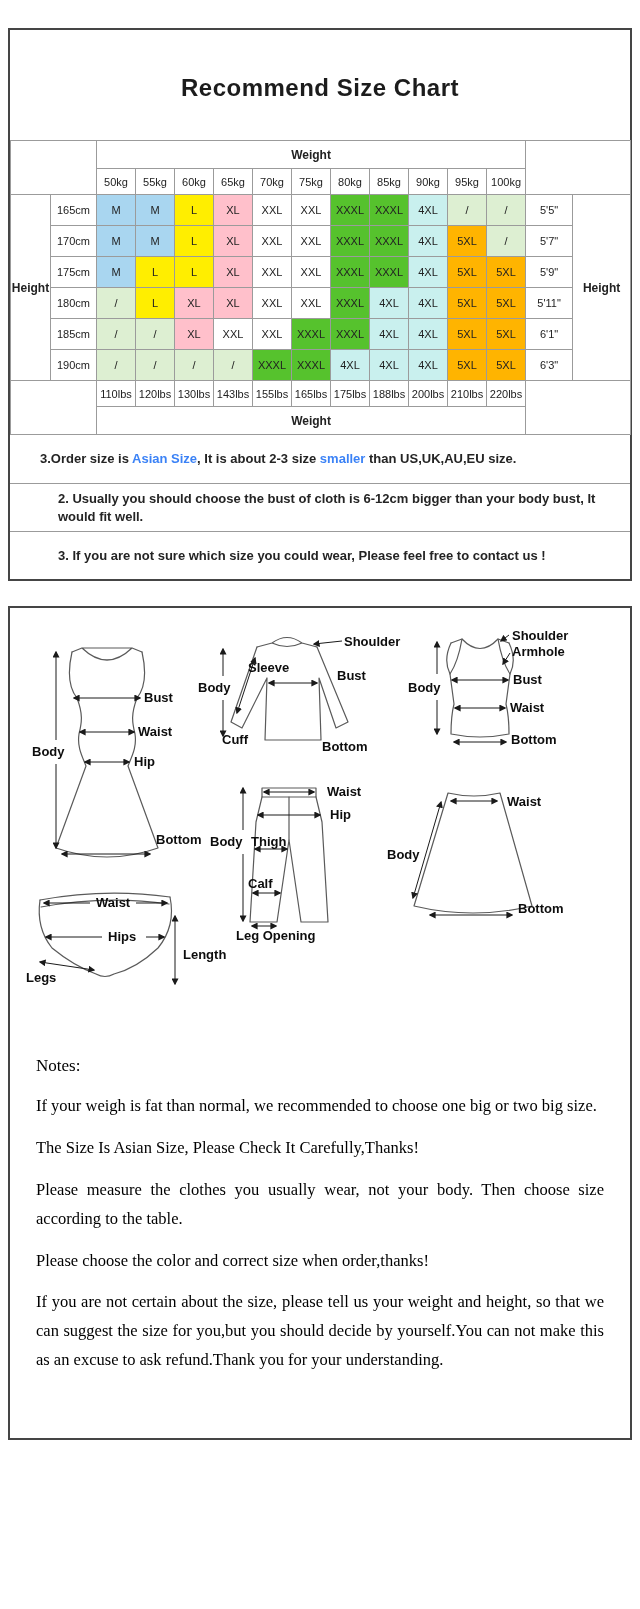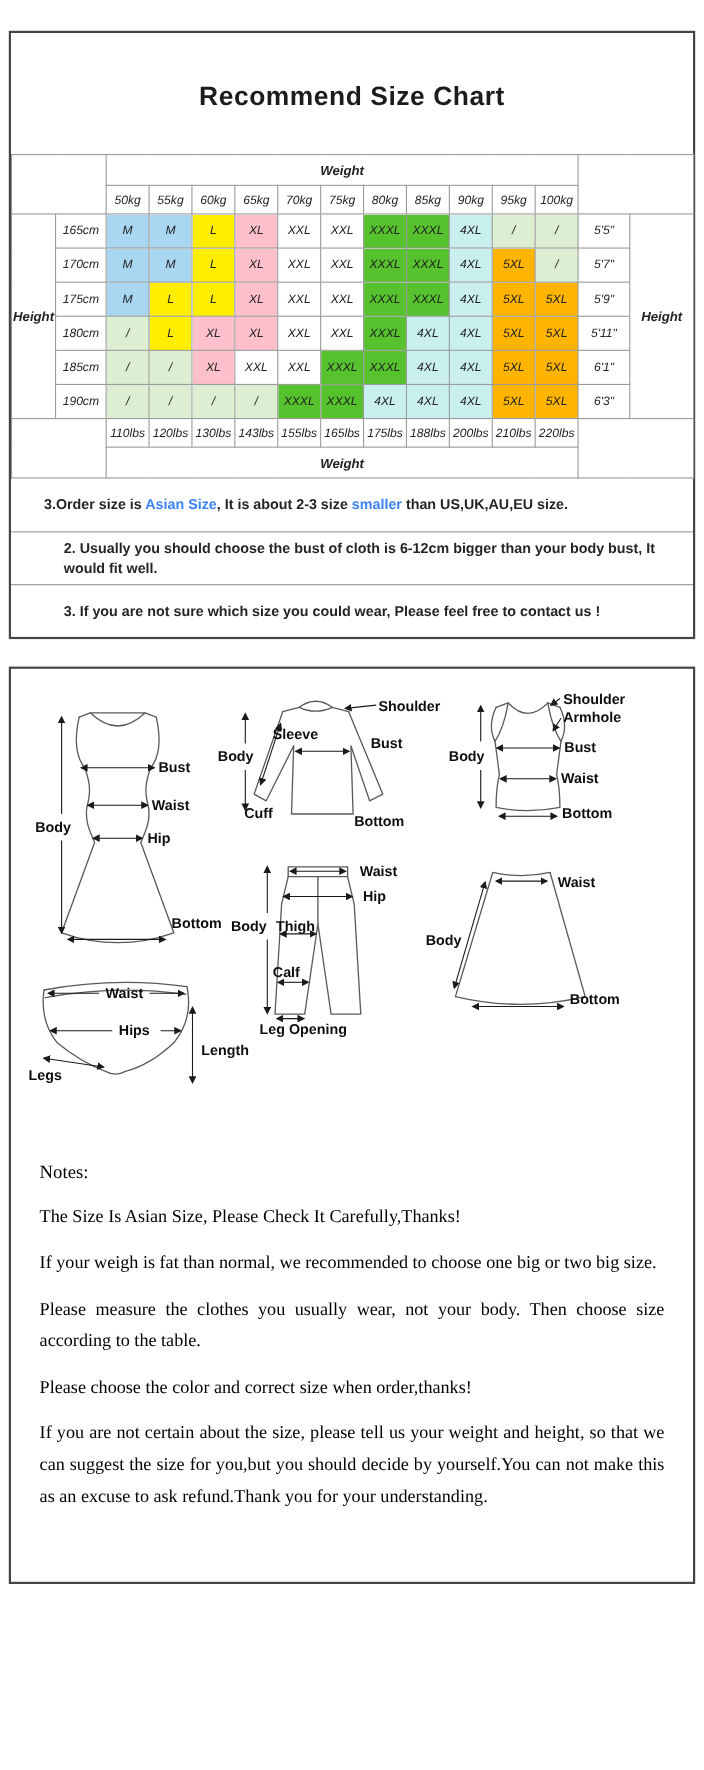--- a/index.html
+++ b/index.html
@@ -21,21 +21,20 @@
     font-size: 24px;
     font-weight: bold;
     color: #1c1c1c;
     letter-spacing: 0.5px;
   }
 
   .size-table {
     border-collapse: collapse;
     table-layout: fixed;
     width: 100%;
-    font-style: italic;
   }
   .size-table td {
     border: 1px solid #9b9b9b;
     text-align: center;
     vertical-align: middle;
     font-size: 11px;
     color: #222;
     padding: 0;
     overflow: hidden;
   }
@@ -344,22 +343,22 @@
         <text class="dlab" x="86" y="291">Waist</text>
         <text class="dlab" x="98" y="325">Hips</text>
         <text class="dlab" x="16" y="366">Legs</text>
         <text class="dlab" x="173" y="343">Length</text>
       </g>
     </svg>
 
     <div class="notes">
       <div class="notes-heading">Notes:</div>
       <div id="notes-paragraphs">
+          <p>If your weigh is fat than normal, we recommended to choose one big or two big size.</p>
           <p>The Size Is Asian Size, Please Check It Carefully,Thanks!</p>
-          <p>If your weigh is fat than normal, we recommended to choose one big or two big size.</p>
           <p>Please measure the clothes you usually wear, not your body. Then choose size according to the table.</p>
           <p>Please choose the color and correct size when order,thanks!</p>
           <p>If you are not certain about the size, please tell us your weight and height, so that we can suggest the size for you,but you should decide by yourself.You can not make this as an excuse to ask refund.Thank you for your understanding.</p>
         </div>
     </div>
   </section>
 
 </div>
 
 </body></html>

